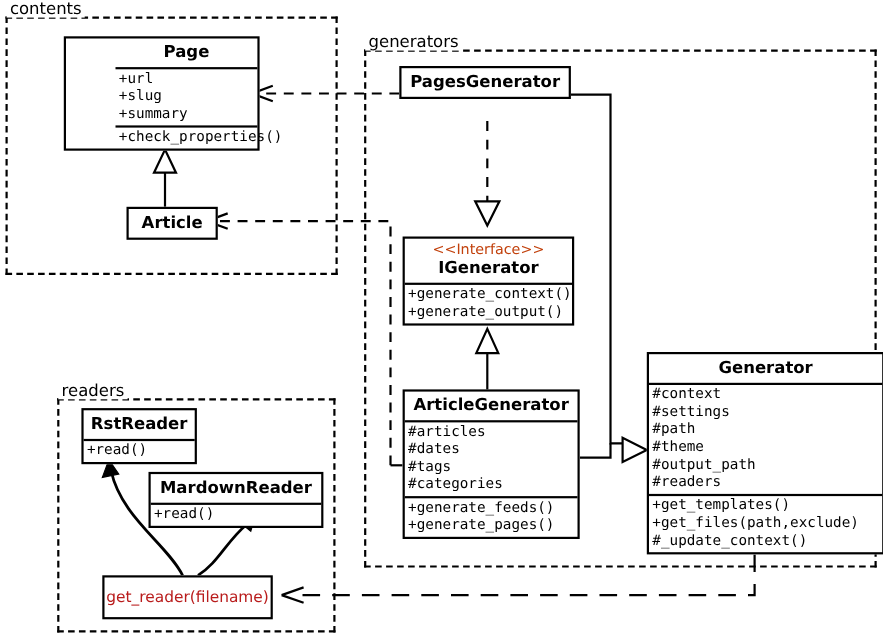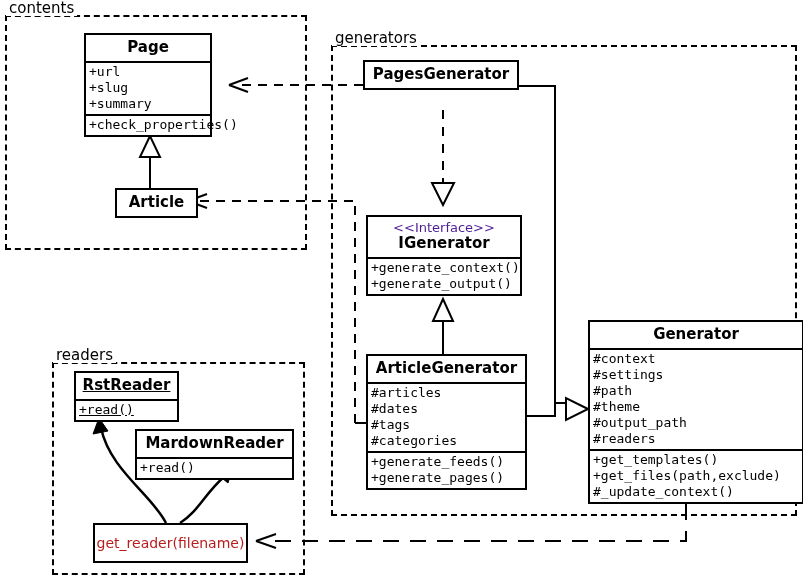--- a/index.html
+++ b/index.html
@@ -61,21 +61,21 @@
     color: #000;
     white-space: nowrap;
   }
   .uml .stereo {
     font-family: "DejaVu Sans", sans-serif;
     font-weight: normal;
     font-size: 13px;
     text-align: center;
     padding: 3px 6px 0 6px;
     line-height: 15px;
-    color: #4c1d95;
+    color: #c2410c;
   }
   .uml .name.with-stereo {
     padding-top: 0;
   }
   .uml .compartment {
     border-top: 2px solid #000;
     padding: 1px 0 2px 0;
   }
   .uml .member {
     font-family: "DejaVu Sans Mono", monospace;
@@ -142,21 +142,21 @@
     <path d="M 686 504 L 686 541 L 266 541" stroke="#000" stroke-width="2" fill="none" stroke-dasharray="16,11"></path>
     <path d="M 256 541 L 276 534 M 256 541 L 276 548" stroke="#000" stroke-width="2" fill="none"></path>
 
     <path d="M 166 523 C 152 495 110 470 101 428" stroke="#000" stroke-width="2.5" fill="none"></path>
     <polygon points="99,418 93,434 108,431" fill="#000" stroke="#000" stroke-width="1"></polygon>
 
     <path d="M 180 523 C 198 512 206 492 224 477" stroke="#000" stroke-width="2.5" fill="none"></path>
     <polygon points="232,469 217,474 228,483" fill="#000" stroke="#000" stroke-width="1"></polygon>
   </svg>
 
-  <div class="uml" style="left:84px; top:33px; width:128px;">
+  <div class="uml" style="left:58px; top:33px; width:178px;padding-left:45px;">
     <div class="name">Page</div>
     <div class="compartment">
       <div class="member">+url</div>
       <div class="member">+slug</div>
       <div class="member">+summary</div>
     </div>
     <div class="compartment">
       <div class="member">+check_properties()</div>
     </div>
   </div>
@@ -202,21 +202,21 @@
       <div class="member">#output_path</div>
       <div class="member">#readers</div>
     </div>
     <div class="compartment">
       <div class="member">+get_templates()</div>
       <div class="member">+get_files(path,exclude)</div>
       <div class="member">#_update_context()</div>
     </div>
   </div>
 
-  <div class="uml" style="left:74px; top:371px; width:105px;text-decoration:underline;">
+  <div class="uml" style="left:74px; top:371px; width:105px;">
     <div class="name">RstReader</div>
     <div class="compartment">
       <div class="member">+read()</div>
     </div>
   </div>
 
   <div class="uml" style="left:135px; top:429px; width:159px;">
     <div class="name">MardownReader</div>
     <div class="compartment">
       <div class="member">+read()</div>

